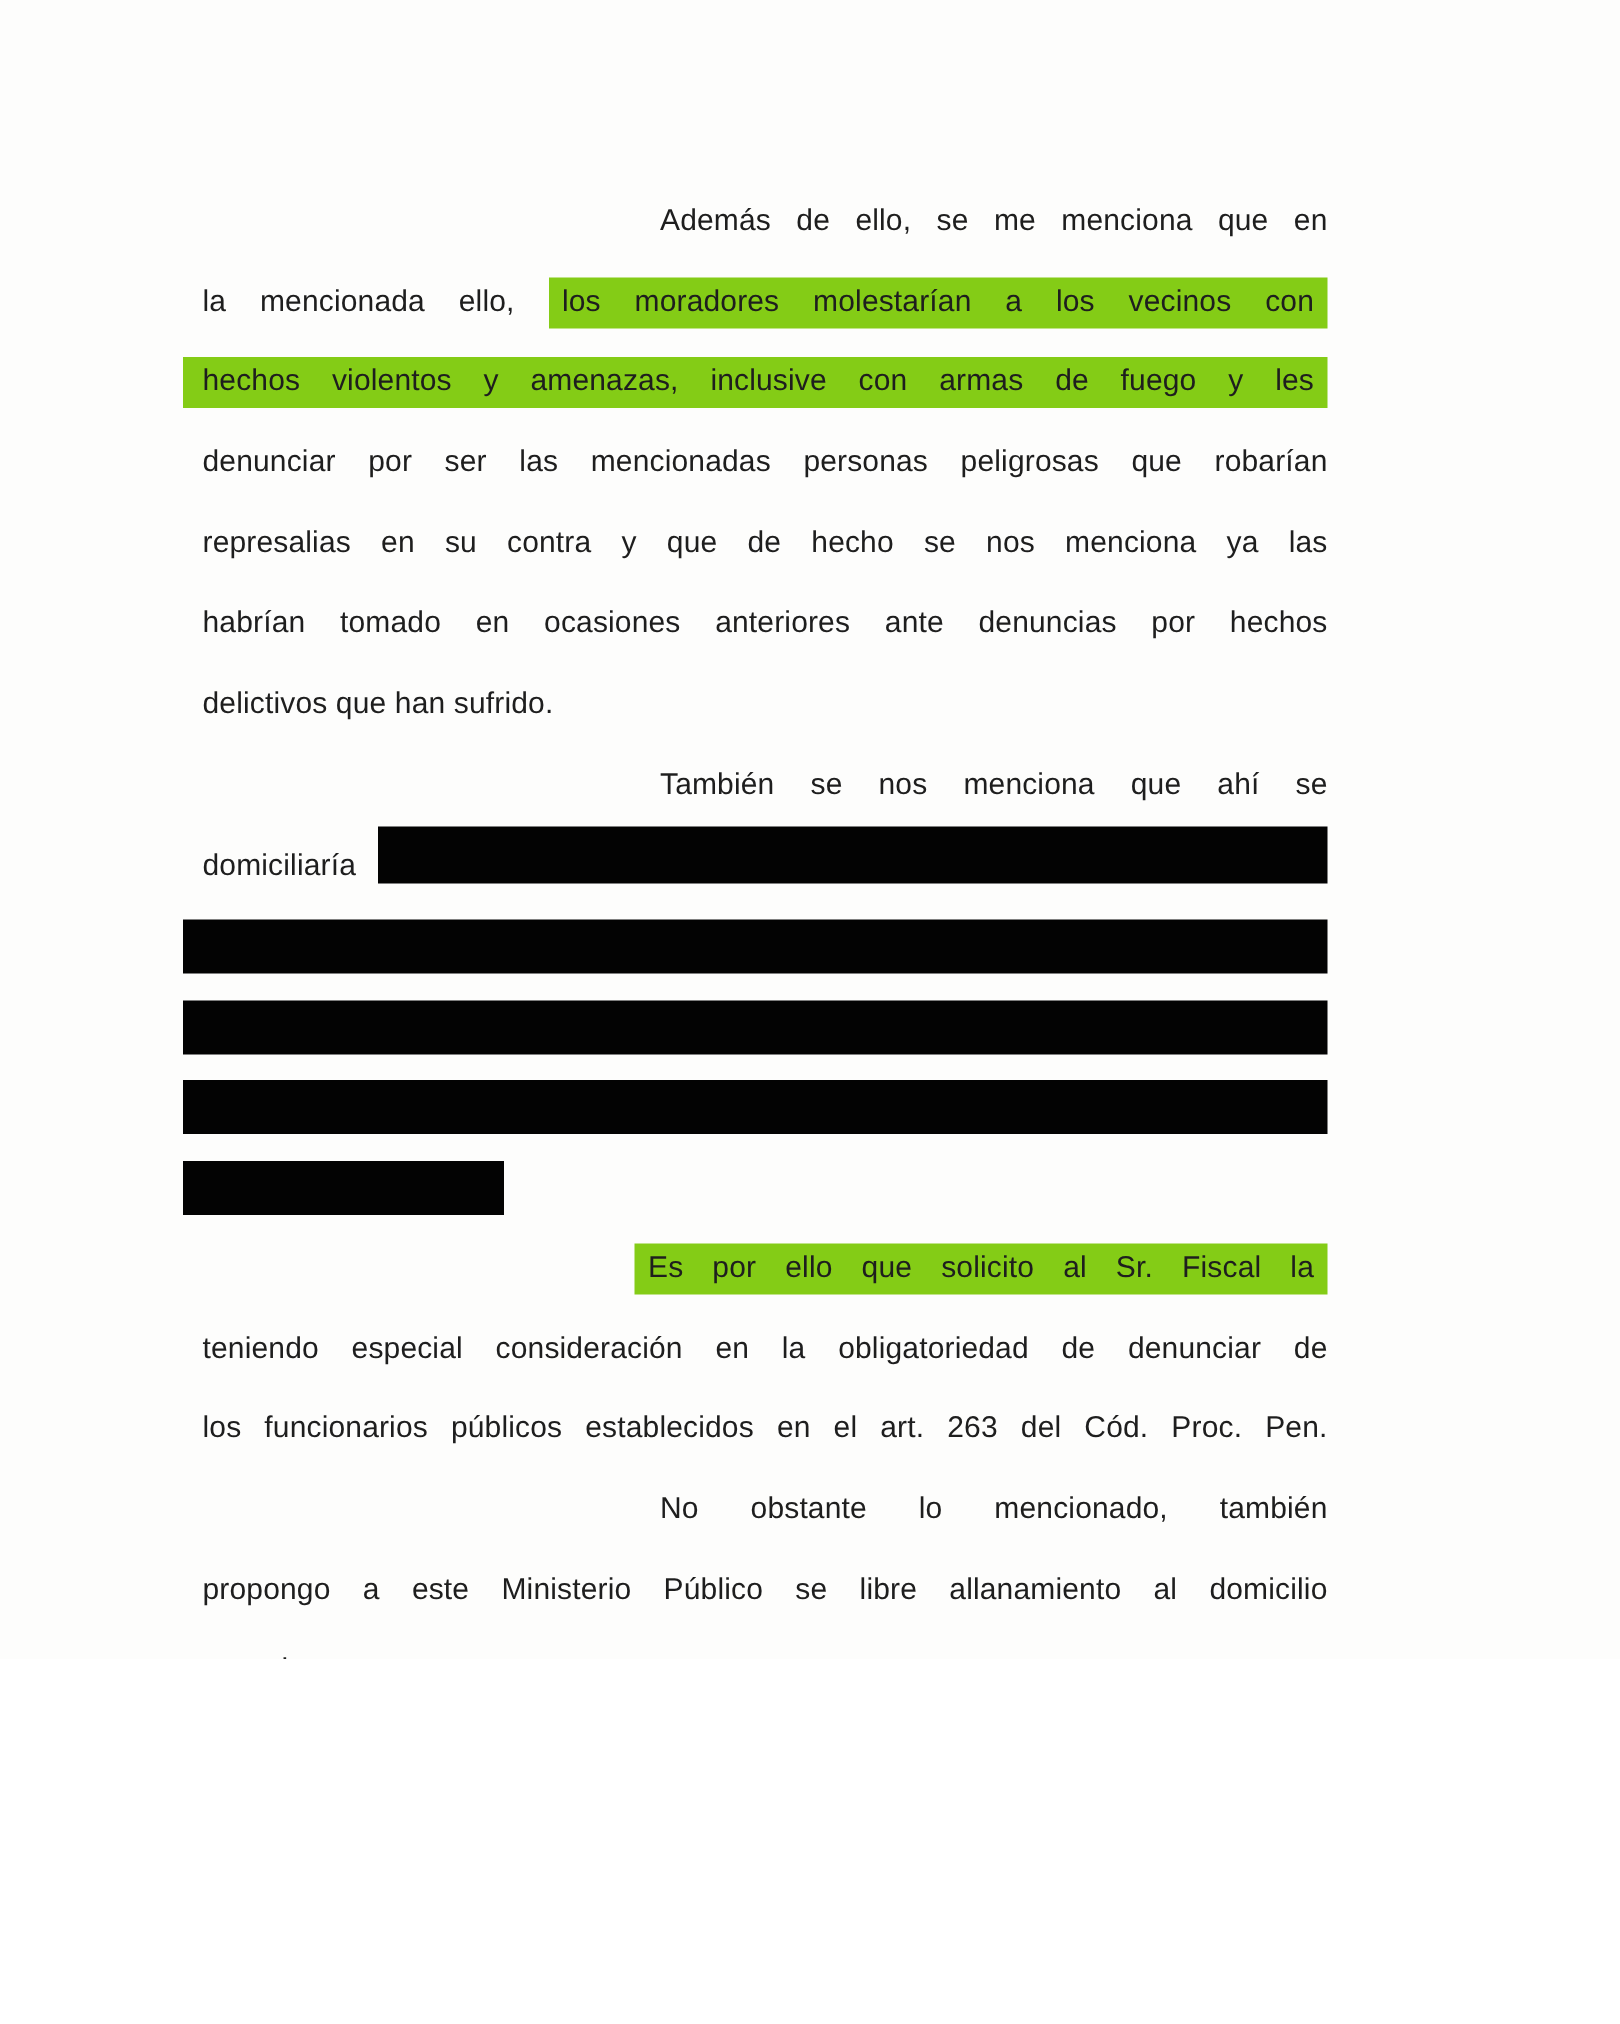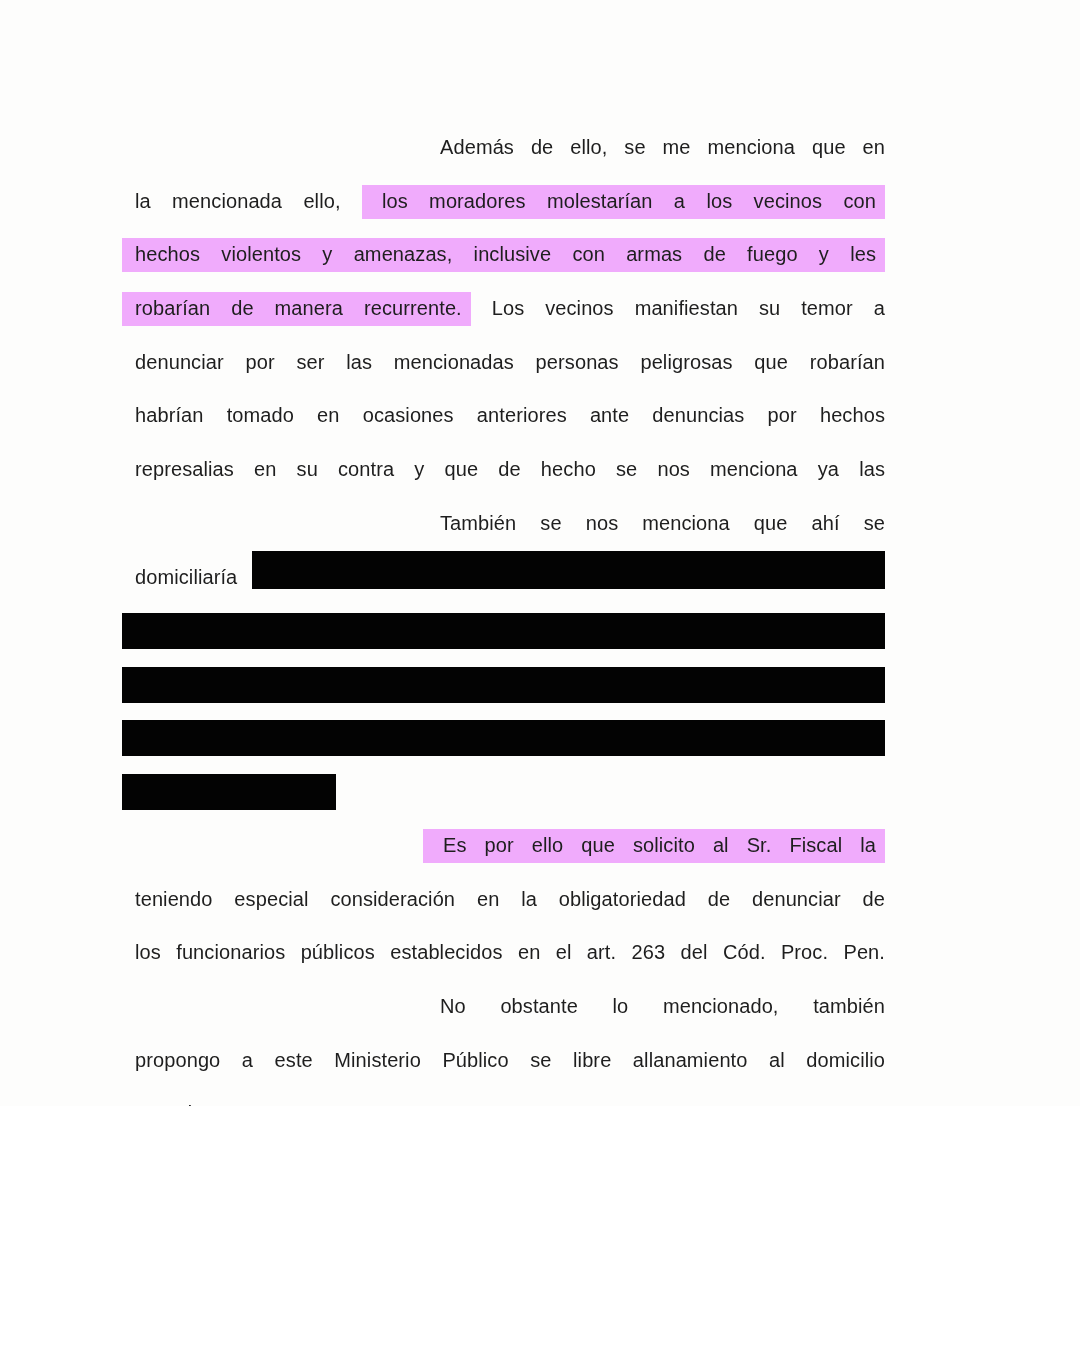--- a/index.html
+++ b/index.html
@@ -25,22 +25,22 @@
     height: 53.7px;
     line-height: 53.7px;
     text-align: justify;
     text-align-last: justify;
     white-space: normal;
   }
   .tl.left-last { text-align-last: left; }
   .indent  { padding-left: 305px; }
   .indent-hl { padding-left: 288px; }
   .hl {
-    background: #f0abfc;
-    padding: 5px 9px 7px 20px;
+    background: #84cc16;
+    padding: 5px 9px 7px 9px;
   }
   .hl-lead {
     
     margin-left: -13px;
     padding-left: 13px;
   }
   .redact-line {
     height: 53.7px;
     display: flex;
     align-items: center;
@@ -75,28 +75,28 @@
 
 <div class="page">
   <div class="content">
 
     <div class="tl indent"><span>Además de ello, se me menciona que en</span></div>
 
     <div class="tl"><span>la mencionada ello,</span> <span class="hl">los moradores molestarían a los vecinos con</span></div>
 
     <div class="tl"><span class="hl hl-lead">hechos violentos y amenazas, inclusive con armas de fuego y les</span></div>
 
-    <div class="tl"><span class="hl hl-lead">robarían de manera recurrente.</span> <span>Los vecinos manifiestan su temor a</span></div>
 
     <div class="tl"><span>denunciar por ser las mencionadas personas peligrosas que robarían</span></div>
 
+    <div class="tl"><span>represalias en su contra y que de hecho se nos menciona ya las</span></div>
+
     <div class="tl"><span>habrían tomado en ocasiones anteriores ante denuncias por hechos</span></div>
 
-    <div class="tl"><span>represalias en su contra y que de hecho se nos menciona ya las</span></div>
-
+    <div class="tl left-last"><span>delictivos que han sufrido.</span></div>
 
     <div class="tl indent"><span>También se nos menciona que ahí se</span></div>
 
     <div class="domiciliaria-line">
       <span class="word">domiciliaría</span>
       <div class="inline-redact"></div>
     </div>
 
     <div class="redact-line">
         <div class="redact-bar full"></div>

